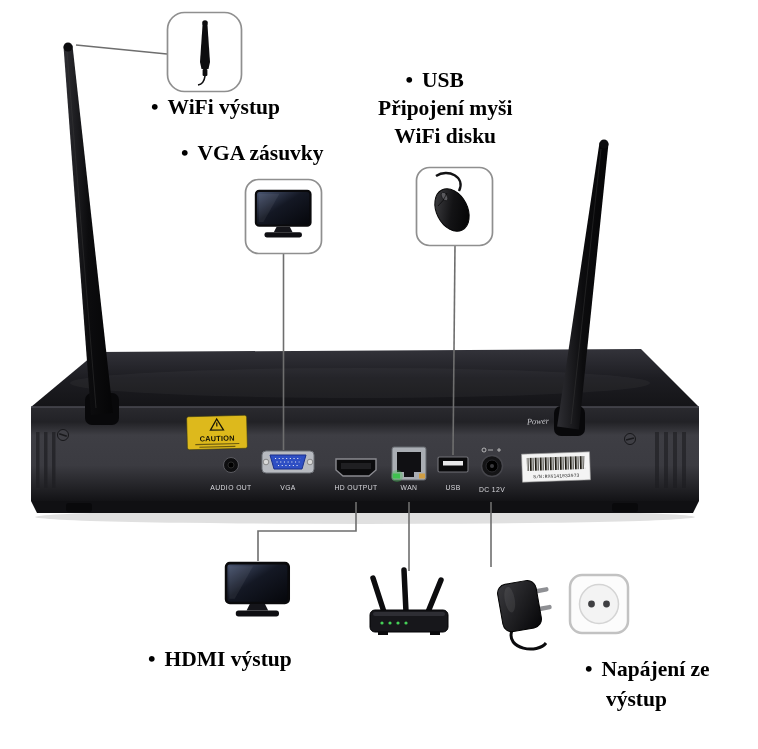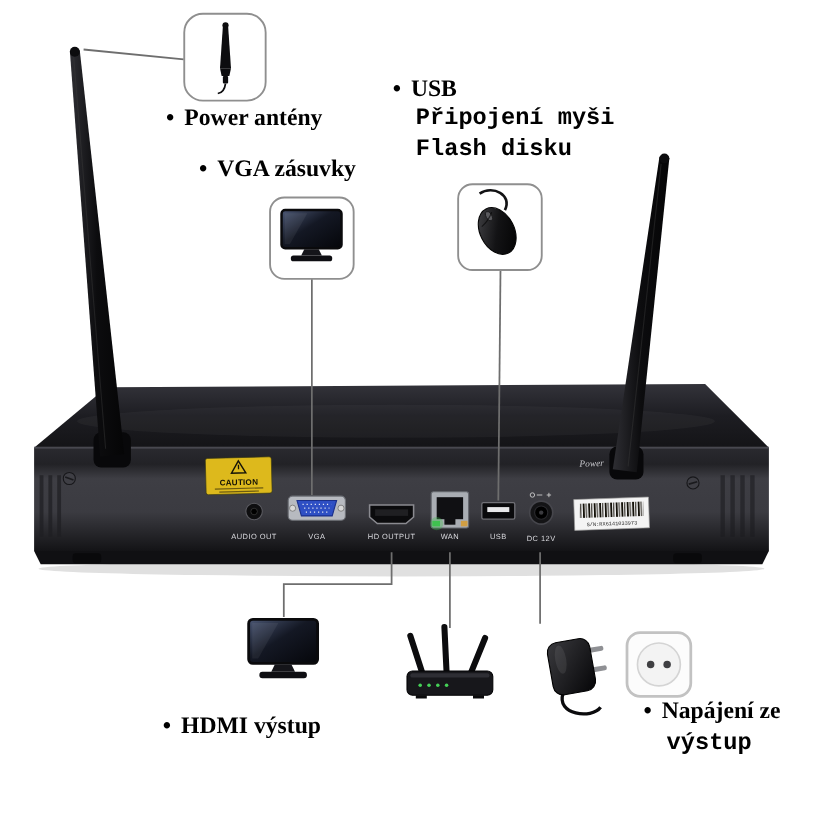--- a/index.html
+++ b/index.html
@@ -1,23 +1,23 @@
 <!DOCTYPE html>
 <html><head>
 <meta charset="utf-8">
 <style>
   html,body{margin:0;padding:0;background:#ffffff;}
   .canvas{position:relative;width:758px;height:749px;background:#ffffff;overflow:hidden;
           font-family:"Liberation Serif",serif;}
   .scene{position:absolute;left:0;top:0;}
   .lbl{position:absolute;font-weight:700;font-size:21.5px;color:#000;white-space:nowrap;}
   .lbl .bullet{margin-right:9px;}
-  .row{line-height:28px;}
+  .row{line-height:28px;text-align:center;}
   .row2{line-height:30px;}
-  .indent{margin-left:21px;font-family:Liberation Mono, monospace;}
+  .indent{margin-left:21px;}
   
   .port-label{font-family:"Liberation Sans",sans-serif;font-size:6.8px;fill:#d9d9de;
               letter-spacing:.4px;text-anchor:middle;}
   .caution-text{font-family:"Liberation Sans",sans-serif;font-size:7.4px;font-weight:bold;
                 fill:#141206;text-anchor:middle;letter-spacing:.2px;}
   .serial-text{font-family:"Liberation Mono",monospace;font-size:4.8px;fill:#2a2a2a;text-anchor:middle;}
   .power-text{font-family:"Liberation Serif",serif;font-style:italic;font-size:8.5px;
               fill:#c6c6cb;text-anchor:middle;}
 </style>
 </head>
@@ -240,36 +240,36 @@
 
     <g>
       <rect x="570" y="575" width="58" height="58" rx="12" fill="#fcfcfc" stroke="#c2c2c2" stroke-width="2.5"></rect>
       <circle cx="599" cy="604" r="19.5" fill="#f3f3f3" stroke="#d4d4d4" stroke-width="1.5"></circle>
       <circle cx="591.5" cy="604" r="3.4" fill="#3f3f42"></circle>
       <circle cx="606.5" cy="604" r="3.4" fill="#3f3f42"></circle>
     </g>
   </svg>
 
   <div class="lbl" style="left:151px;top:95px">
-    <span class="bullet">•</span><span>Power antény</span>
+    <span class="bullet">•</span><span>WiFi výstup</span>
   </div>
 
   <div class="lbl" style="left:181px;top:141px">
     <span class="bullet">•</span><span>VGA zásuvky</span>
   </div>
 
   <div class="lbl" style="left:357px;top:66px">
     <div class="row"><span class="bullet">•</span><span>USB</span></div>
     <div class="row indent">Připojení myši</div>
-    <div class="row indent">Flash disku</div>
+    <div class="row indent">WiFi disku</div>
   </div>
 
   <div class="lbl" style="left:148px;top:647px">
     <span class="bullet">•</span><span>HDMI výstup</span>
   </div>
 
 
-  <div class="lbl" style="left:585px;top:631px">
+  <div class="lbl" style="left:585px;top:654px">
     <div class="row2"><span class="bullet">•</span><span>Napájení ze</span></div>
     <div class="row2 indent">výstup</div>
   </div>
 
 </div>
 
 </body></html>

